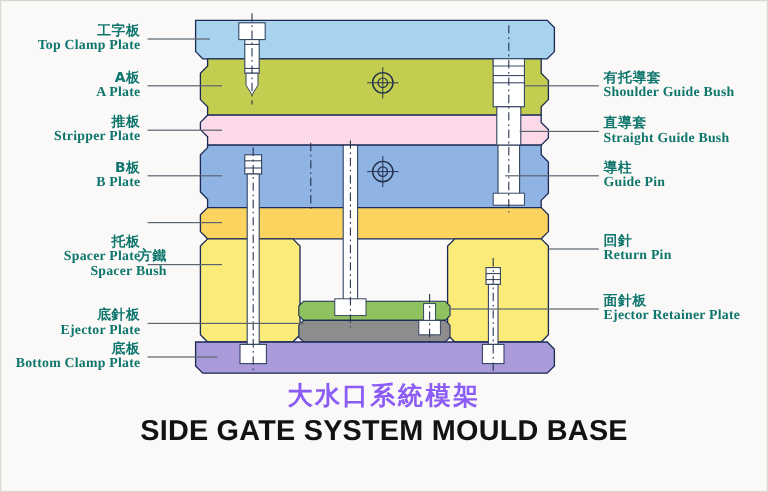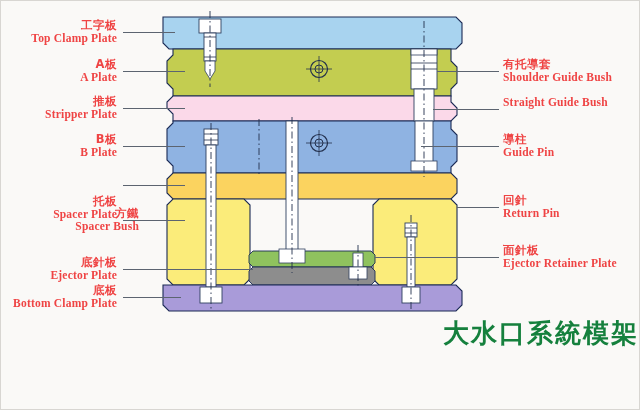--- a/index.html
+++ b/index.html
@@ -8,33 +8,33 @@
     background:#ffffff;
     font-family:"Liberation Serif", serif;
   }
   #stage{
     position:relative;width:640px;height:410px;
     background:#faf9f7;
     box-sizing:border-box;
     border:1px solid #d8d6d2;
   }
   
-  .lab{position:absolute;white-space:nowrap;color:#ef4444;}
+  .lab{position:absolute;white-space:nowrap;color:#0f766e;}
   .lab .cn{display:block;font-size:11.5px;font-weight:700;letter-spacing:.5px;line-height:12.5px;
            font-family:"DejaVu Sans","Liberation Sans",sans-serif;}
   .lab .en{display:block;font-size:11.5px;font-weight:700;line-height:13px;letter-spacing:.2px;
            font-family:"Liberation Serif",serif;}
   .lab.L{text-align:right;}
   .lab.R{text-align:left;}
   
   .leader{position:absolute;height:1px;background:#5c6470;}
   
-  #title-cn{position:absolute;left:0;right:0;top:315px;text-align:right;
+  #title-cn{position:absolute;left:0;right:0;top:315px;text-align:center;
      font-family:"DejaVu Sans","Liberation Sans",sans-serif;
-     font-size:26px;font-weight:700;letter-spacing:2px;color:#15803d;}
+     font-size:21px;font-weight:700;letter-spacing:2px;color:#8b5cf6;}
   #title-en{position:absolute;left:0;right:0;top:345px;text-align:center;
      font-family:"Liberation Sans",sans-serif;
      font-size:24px;font-weight:700;letter-spacing:.2px;color:#121212;}
   #svgwrap{position:absolute;left:0;top:0;width:640px;height:410px;}
 </style>
 </head>
 <body>
 
 <div id="stage">
 
@@ -213,33 +213,35 @@
     <span class="cn">底板</span>
     <span class="en">Bottom Clamp Plate</span>
   </div>
 
   <div class="lab R" style="left:502px;top:57px;">
     <span class="cn">有托導套</span>
     <span class="en">Shoulder Guide Bush</span>
   </div>
 
   <div class="lab R" style="left:502px;top:95px;">
+    <span class="cn">直導套</span>
     <span class="en">Straight Guide Bush</span>
   </div>
 
   <div class="lab R" style="left:502px;top:193px;">
     <span class="cn">回針</span>
     <span class="en">Return Pin</span>
   </div>
 
   <div class="lab R" style="left:502px;top:132px;">
     <span class="cn">導柱</span>
     <span class="en">Guide Pin</span>
   </div>
 
   <div class="lab R" style="left:502px;top:243px;">
     <span class="cn">面針板</span>
     <span class="en">Ejector Retainer Plate</span>
   </div>
 
   <div id="title-cn">大水口系統模架</div>
+  <div id="title-en">SIDE GATE SYSTEM MOULD BASE</div>
 
 </div>
 
 </body></html>

